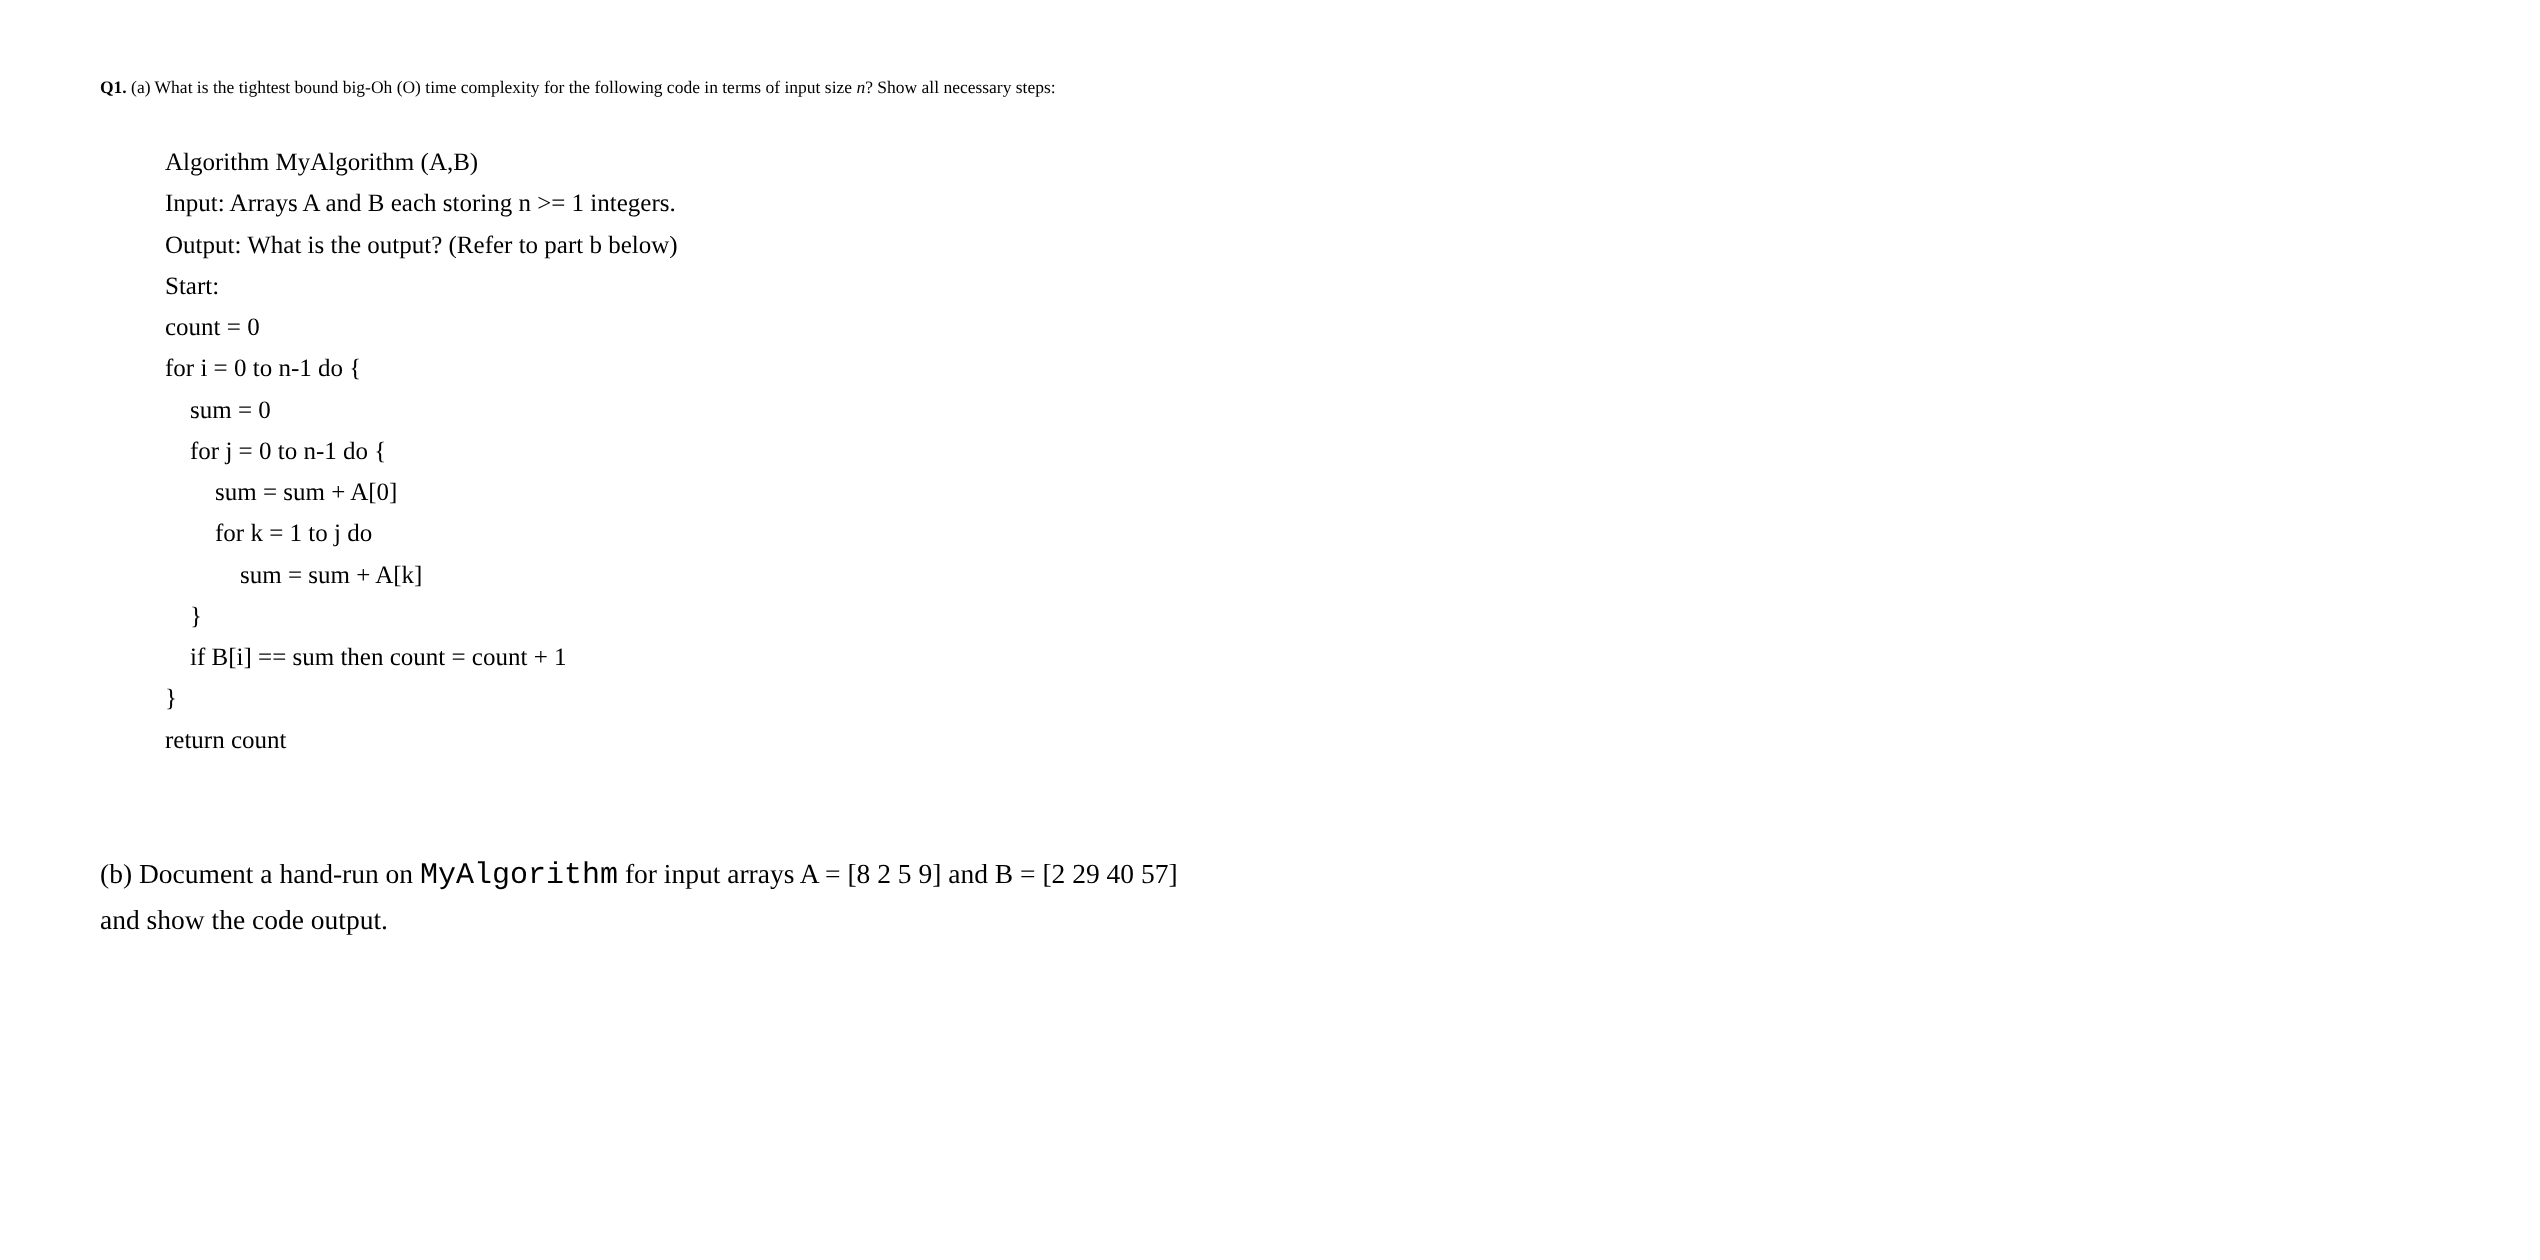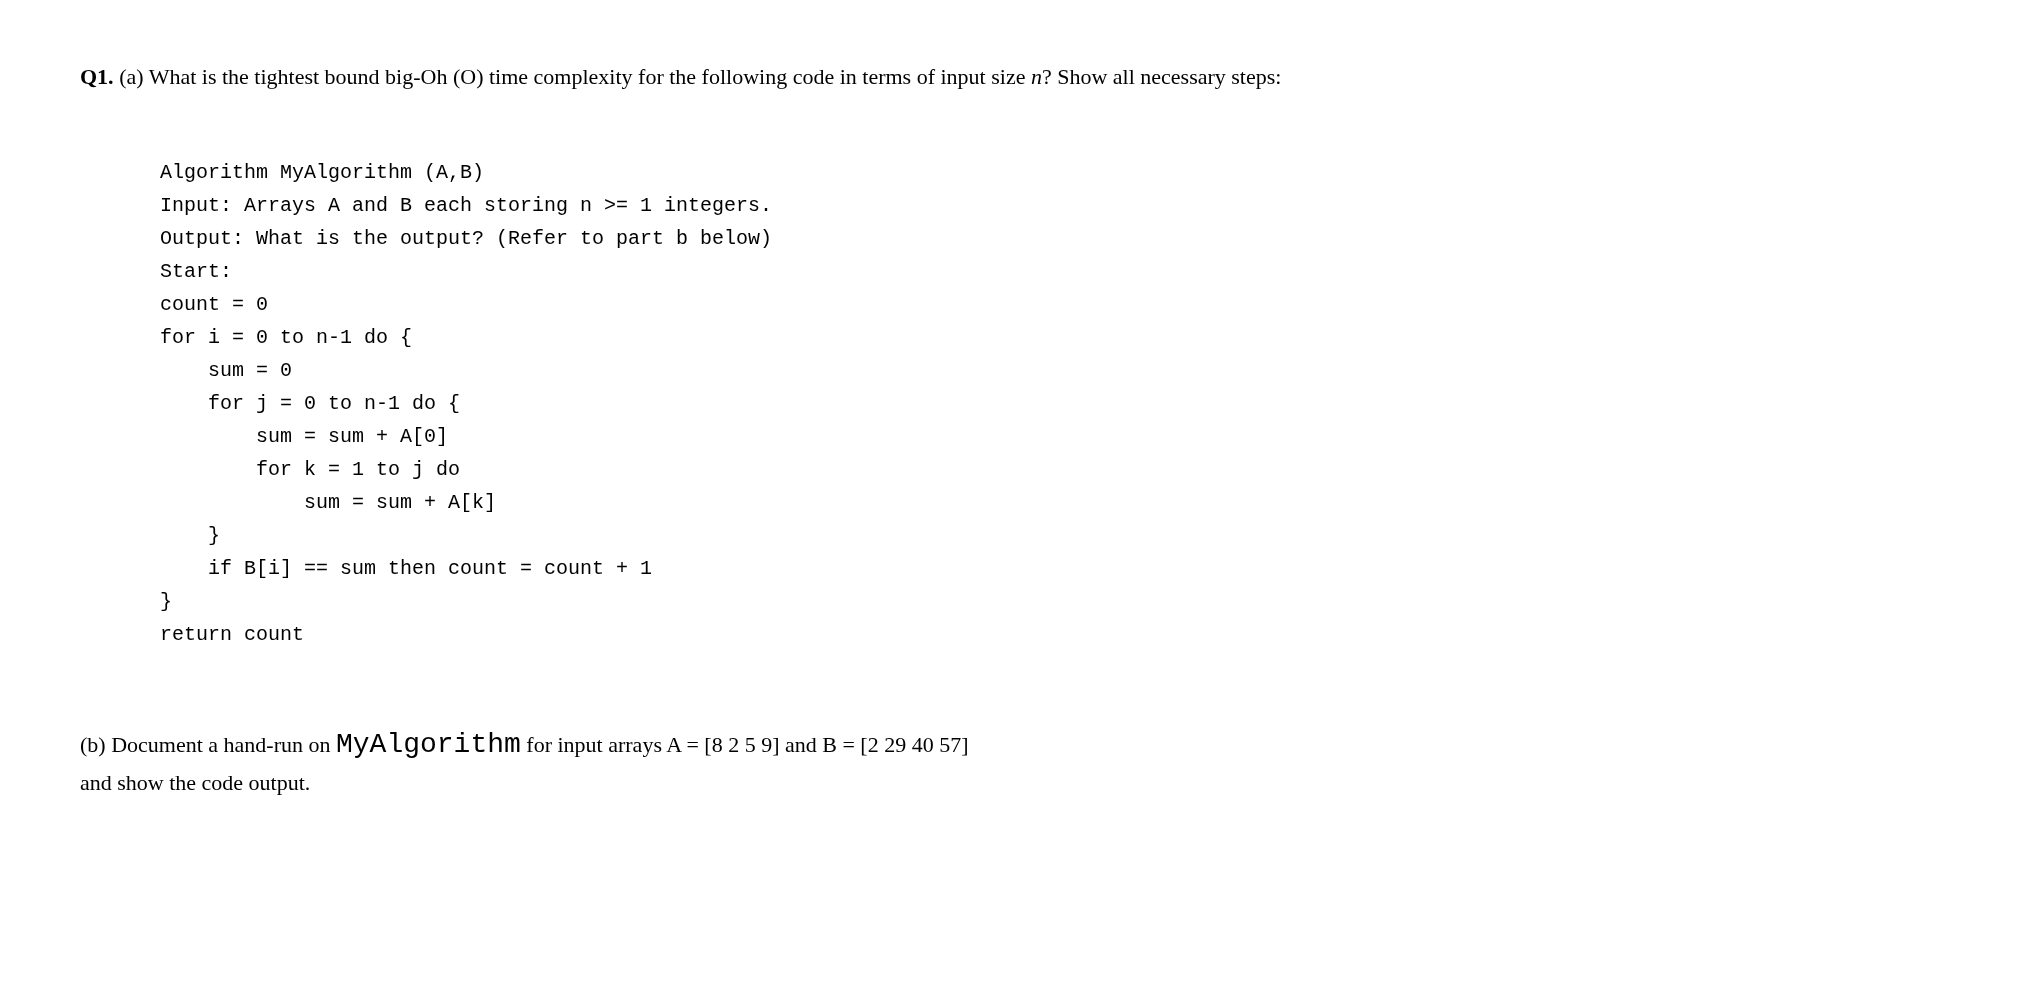--- a/index.html
+++ b/index.html
@@ -12,51 +12,50 @@
       background: #ffffff;
       font-family: "Times New Roman", Times, serif;
       font-size: 22px;
       color: #000000;
       padding: 60px 80px;
       width: 2032px;
       min-height: 1008px;
     }
 
     .question-text {
-      font-size: 22px;
+      font-size: 14px;
       line-height: 1.5;
-      margin-bottom: 30px;
     }
 
     .question-label {
       font-weight: bold;
     }
 
     .italic {
       font-style: italic;
     }
 
     .code-block {
-      font-family: Liberation Mono, monospace;
+      font-family: Liberation Serif, serif;
       font-size: 20px;
       line-height: 1.65;
-      margin-left: 80px;
+      margin-left: 52px;
       margin-bottom: 40px;
       white-space: pre;
     }
 
     .part-b {
       font-size: 22px;
       line-height: 1.5;
       margin-top: 10px;
     }
 
     .inline-code {
       font-family: "Courier New", Courier, monospace;
-      font-size: 28px;
+      font-size: 24px;
     }
   </style>
 </head>
 <body>
 
 <div>
 
   <div class="question-text">
     <span class="question-label">Q1.</span>
     <span>(a) What is the tightest bound big-Oh (O) time complexity for the following code in terms of input size </span><span class="italic">n</span><span>? Show all necessary steps:</span>

